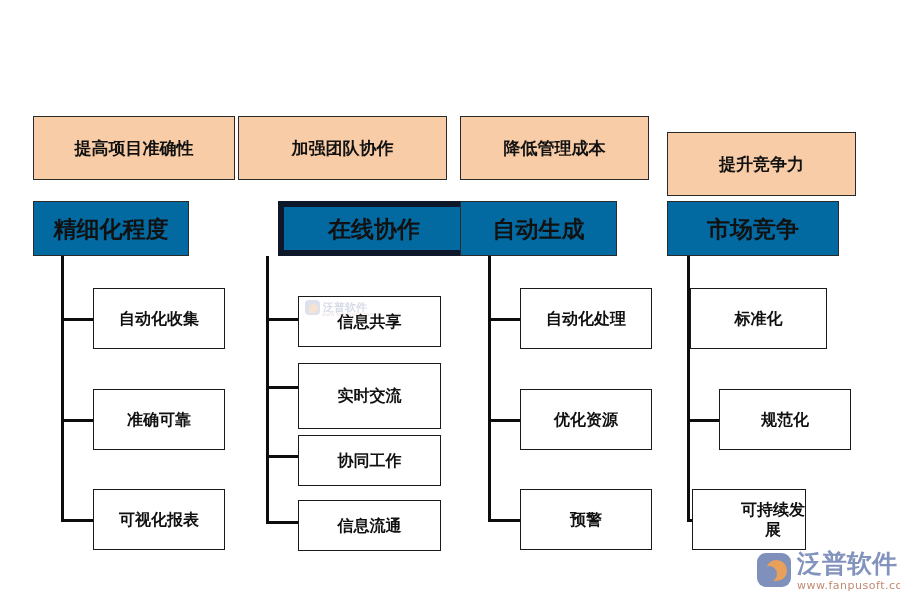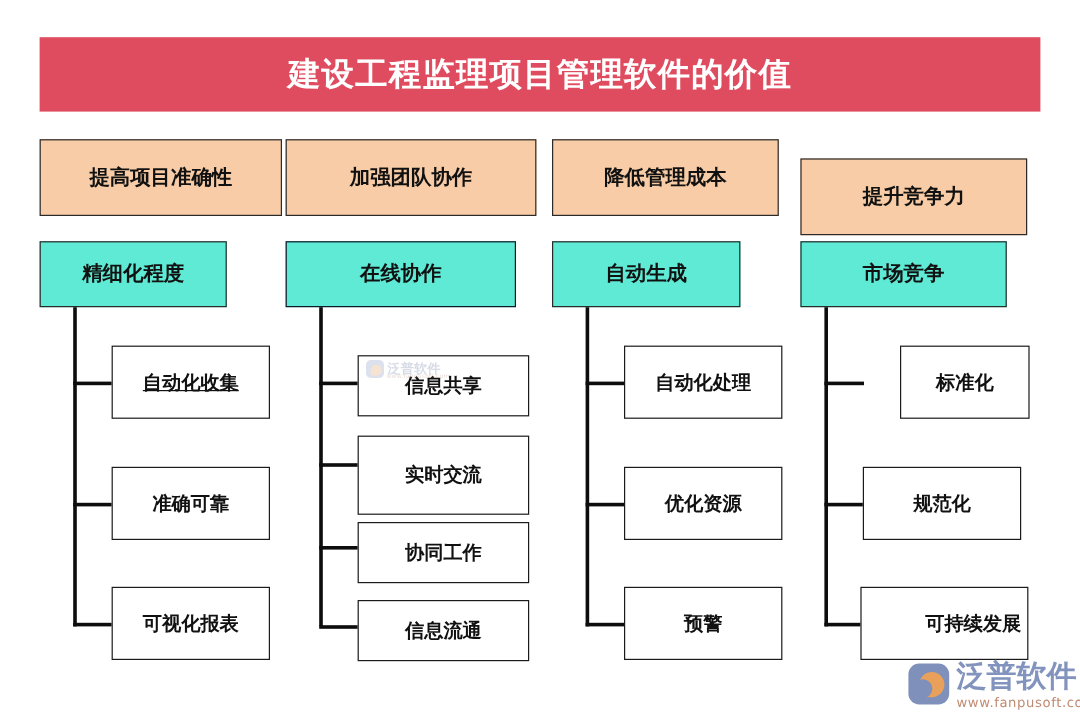--- a/index.html
+++ b/index.html
@@ -52,27 +52,28 @@
     color: #111111;
     font-weight: bold;
     line-height: 1.2;
   }
   .node-l1 {
     background: #f7cca6;
     border: 1px solid #2a2a2a;
     font-size: 17px;
   }
   .node-l2 {
-    background: #5eead4;
+    background: #0369a1;
     border: 1px solid #2a2a2a;
-    font-size: 17px;
+    font-size: 23px;
   }
   .node-l2.selected {
-    border: 1px solid #0f172a;
+    border: 6px solid #0f172a;
     box-shadow: 0 0 0 0px #6f8fd0;
+    margin-left: 40px;
   }
   .node-leaf {
     background: #ffffff;
     border: 1px solid #1a1a1a;
     font-size: 16px;
   }
 
   
   .trunk {
     position: absolute;
@@ -189,33 +190,30 @@
     letter-spacing: 0.5px;
     margin-top: 4px;
     white-space: nowrap;
   }
 </style>
 </head>
 <body>
 
 <div id="canvas">
 
-  <div class="title-banner">
-    <span class="title-text">建设工程监理项目管理软件的价值</span>
-  </div>
 
   <div class="node node-l1" style="left:33px; top:116px; width:202px; height:64px;">提高项目准确性</div>
   <div class="node node-l2" style="left:33px; top:201px; width:156px; height:55px;">精细化程度</div>
 
   <div class="trunk" style="left:61px; top:256px; height:266px;"></div>
   <div class="stub" style="left:61px; top:318px; width:33px;"></div>
   <div class="stub" style="left:61px; top:419px; width:33px;"></div>
   <div class="stub" style="left:61px; top:519px; width:33px;"></div>
 
-  <div class="node node-leaf" style="left:93px; top:288px; width:132px; height:61px;text-decoration:underline;">自动化收集</div>
+  <div class="node node-leaf" style="left:93px; top:288px; width:132px; height:61px;">自动化收集</div>
   <div class="node node-leaf" style="left:93px; top:389px; width:132px; height:61px;">准确可靠</div>
   <div class="node node-l1" style="left:238px; top:116px; width:209px; height:64px;">加强团队协作</div>
 
   <div class="node node-leaf" style="left:93px; top:489px; width:132px; height:61px;">可视化报表</div>
   <div class="node node-l2 selected" style="left:238px; top:201px; width:192px; height:55px;">在线协作</div>
 
   <div class="trunk" style="left:266px; top:256px; height:266px;"></div>
   <div class="stub" style="left:266px; top:318px; width:33px;"></div>
   <div class="stub" style="left:266px; top:386px; width:33px;"></div>
   <div class="stub" style="left:266px; top:455px; width:33px;"></div>
@@ -245,23 +243,23 @@
   <div class="node node-leaf" style="left:520px; top:489px; width:132px; height:61px;">预警</div>
 
   <div class="node node-l1" style="left:667px; top:132px; width:189px; height:64px;">提升竞争力</div>
   <div class="node node-l2" style="left:667px; top:201px; width:172px; height:55px;">市场竞争</div>
 
   <div class="trunk" style="left:687px; top:256px; height:266px;"></div>
   <div class="stub" style="left:687px; top:318px; width:33px;"></div>
   <div class="stub" style="left:687px; top:419px; width:33px;"></div>
   <div class="stub" style="left:687px; top:519px; width:33px;"></div>
 
-  <div class="node node-leaf" style="left:750px; top:288px; width:108px; height:61px;">标准化</div>
+  <div class="node node-leaf" style="left:690px; top:288px; width:137px; height:61px;">标准化</div>
   <div class="node node-leaf" style="left:719px; top:389px; width:132px; height:61px;">规范化</div>
-  <div class="node node-leaf" style="left:717px; top:489px; width:140px; height:61px;padding-left:48px;">可持续发展</div>
+  <div class="node node-leaf" style="left:692px; top:489px; width:114px; height:61px;padding-left:48px;">可持续发展</div>
 
   <div class="brand">
     <span class="brand-mark"></span>
     <span class="brand-texts">
       <span class="brand-name">泛普软件</span>
       <span class="brand-url">www.fanpusoft.com</span>
     </span>
   </div>
 
 </div>

